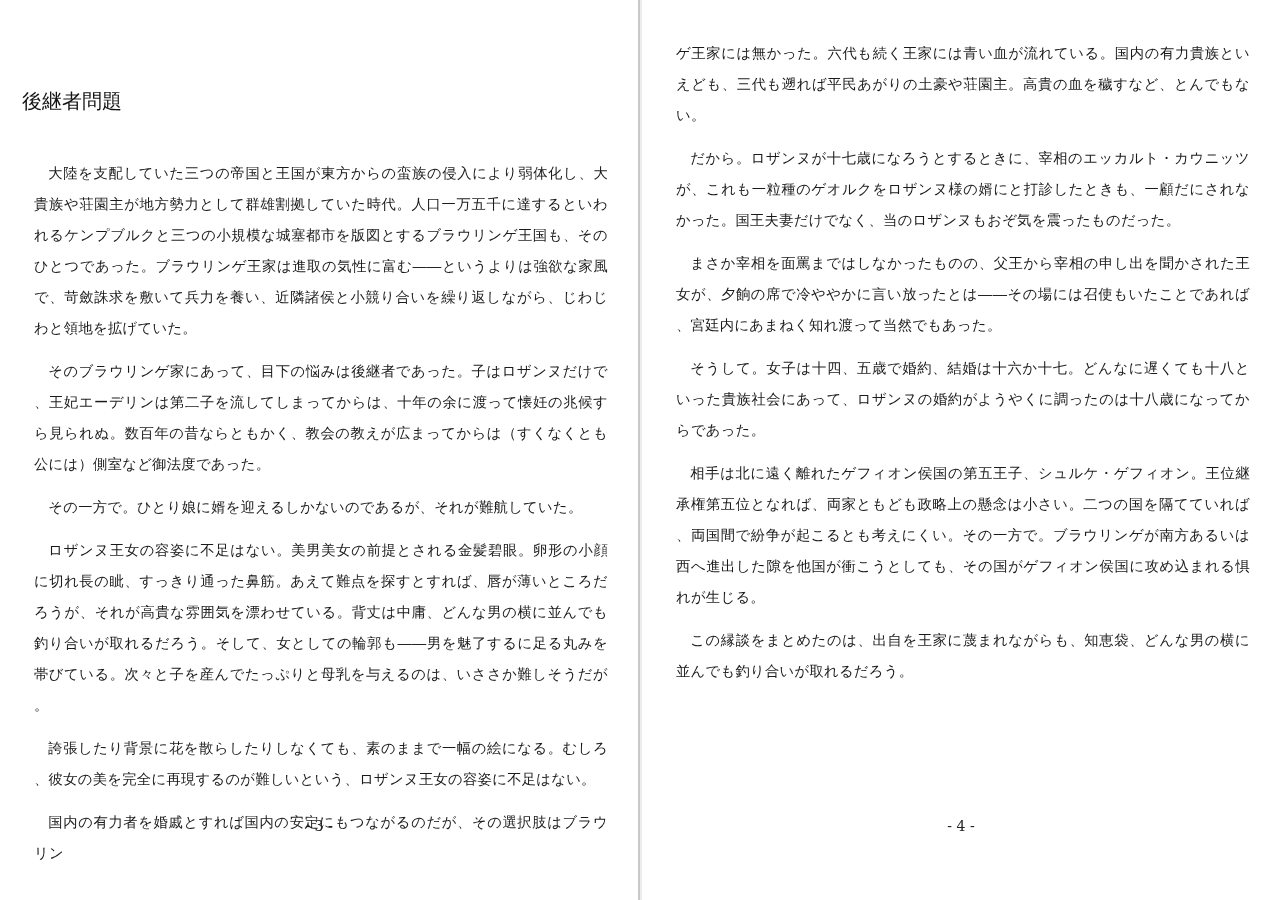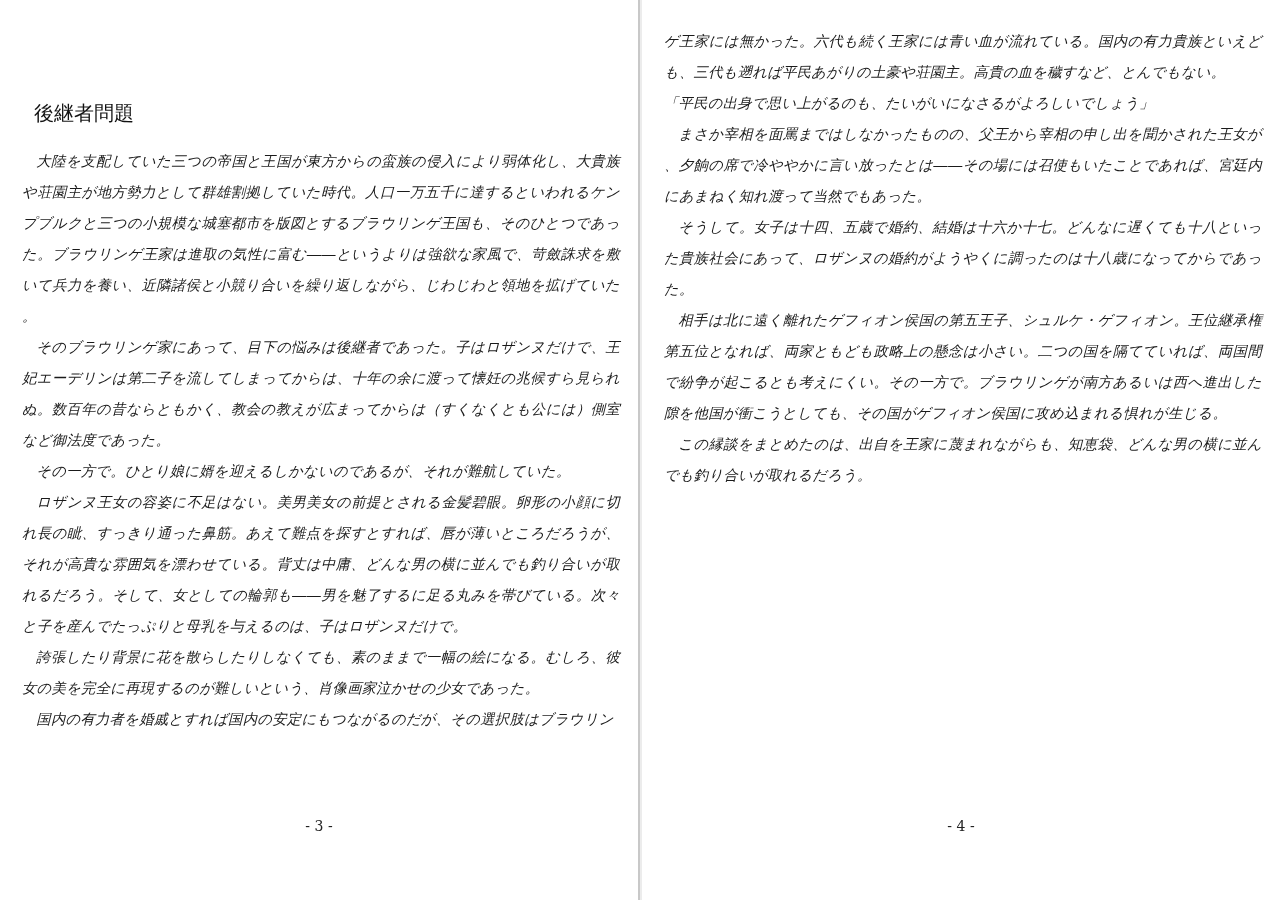--- a/index.html
+++ b/index.html
@@ -49,21 +49,21 @@
       width: 2px;
       height: 900px;
       background: #ececec;
     }
     .chapter-title {
       position: absolute;
       left: 22px;
       top: 88px;
       font-size: 20px;
       font-weight: normal;
-      margin: 12px;
+      margin: 0;
       letter-spacing: 0px;
       color: #111;
     }
     .text-block {
       position: absolute;
       font-size: 14.3px;
       line-height: 31px;
       letter-spacing: 0.3px;
       text-align: justify;
       text-justify: inter-character;
@@ -74,23 +74,22 @@
       left: 22px;
       top: 146px;
       width: 598px;
     }
     .page-right .text-block {
       left: 22px;
       top: 26px;
       width: 598px;
     }
     .para {
-      margin: 0;
+      margin: 12px;
       padding: 0;
-      font-style: italic;
     }
     .para.indent {
       text-indent: 1em;
     }
     .page-number {
       position: absolute;
       top: 818px;
       font-size: 14px;
       color: #222;
       width: 100px;
@@ -103,34 +102,34 @@
 <body>
 
 <div class="spread">
 
   <div class="page page-left">
     <h1 class="chapter-title">後継者問題</h1>
     <div class="text-block">
       <p class="para indent">大陸を支配していた三つの帝国と王国が東方からの蛮族の侵入により弱体化し、大貴族や荘園主が地方勢力として群雄割拠していた時代。人口一万五千に達するといわれるケンプブルクと三つの小規模な城塞都市を版図とするブラウリンゲ王国も、そのひとつであった。ブラウリンゲ王家は進取の気性に富む――というよりは強欲な家風で、苛斂誅求を敷いて兵力を養い、近隣諸侯と小競り合いを繰り返しながら、じわじわと領地を拡げていた。</p>
       <p class="para indent">そのブラウリンゲ家にあって、目下の悩みは後継者であった。子はロザンヌだけで、王妃エーデリンは第二子を流してしまってからは、十年の余に渡って懐妊の兆候すら見られぬ。数百年の昔ならともかく、教会の教えが広まってからは（すくなくとも公には）側室など御法度であった。</p>
       <p class="para indent">その一方で。ひとり娘に婿を迎えるしかないのであるが、それが難航していた。</p>
-      <p class="para indent">ロザンヌ王女の容姿に不足はない。美男美女の前提とされる金髪碧眼。卵形の小顔に切れ長の眦、すっきり通った鼻筋。あえて難点を探すとすれば、唇が薄いところだろうが、それが高貴な雰囲気を漂わせている。背丈は中庸、どんな男の横に並んでも釣り合いが取れるだろう。そして、女としての輪郭も――男を魅了するに足る丸みを帯びている。次々と子を産んでたっぷりと母乳を与えるのは、子はロザンヌだけで。</p>
-      <p class="para indent">誇張したり背景に花を散らしたりしなくても、素のままで一幅の絵になる。むしろ、彼女の美を完全に再現するのが難しいという、肖像画家泣かせの少女であった。</p>
+      <p class="para indent">ロザンヌ王女の容姿に不足はない。美男美女の前提とされる金髪碧眼。卵形の小顔に切れ長の眦、すっきり通った鼻筋。あえて難点を探すとすれば、唇が薄いところだろうが、それが高貴な雰囲気を漂わせている。背丈は中庸、どんな男の横に並んでも釣り合いが取れるだろう。そして、女としての輪郭も――男を魅了するに足る丸みを帯びている。次々と子を産んでたっぷりと母乳を与えるのは、いささか難しそうだが。</p>
+      <p class="para indent">誇張したり背景に花を散らしたりしなくても、素のままで一幅の絵になる。むしろ、彼女の美を完全に再現するのが難しいという、ロザンヌ王女の容姿に不足はない。</p>
       <p class="para indent">国内の有力者を婚戚とすれば国内の安定にもつながるのだが、その選択肢はブラウリン</p>
     </div>
     <div class="page-number">- 3 -</div>
   </div>
 
   <div class="divider"></div>
   <div class="divider-shade"></div>
 
   <div class="page page-right">
     <div class="text-block">
       <p class="para">ゲ王家には無かった。六代も続く王家には青い血が流れている。国内の有力貴族といえども、三代も遡れば平民あがりの土豪や荘園主。高貴の血を穢すなど、とんでもない。</p>
-      <p class="para">「平民の出身で思い上がるのも、たいがいになさるがよろしいでしょう」</p>
+      <p class="para indent">だから。ロザンヌが十七歳になろうとするときに、宰相のエッカルト・カウニッツが、これも一粒種のゲオルクをロザンヌ様の婿にと打診したときも、一顧だにされなかった。国王夫妻だけでなく、当のロザンヌもおぞ気を震ったものだった。</p>
       <p class="para indent">まさか宰相を面罵まではしなかったものの、父王から宰相の申し出を聞かされた王女が、夕餉の席で冷ややかに言い放ったとは――その場には召使もいたことであれば、宮廷内にあまねく知れ渡って当然でもあった。</p>
       <p class="para indent">そうして。女子は十四、五歳で婚約、結婚は十六か十七。どんなに遅くても十八といった貴族社会にあって、ロザンヌの婚約がようやくに調ったのは十八歳になってからであった。</p>
       <p class="para indent">相手は北に遠く離れたゲフィオン侯国の第五王子、シュルケ・ゲフィオン。王位継承権第五位となれば、両家ともども政略上の懸念は小さい。二つの国を隔てていれば、両国間で紛争が起こるとも考えにくい。その一方で。ブラウリンゲが南方あるいは西へ進出した隙を他国が衝こうとしても、その国がゲフィオン侯国に攻め込まれる惧れが生じる。</p>
       <p class="para indent">この縁談をまとめたのは、出自を王家に蔑まれながらも、知恵袋、どんな男の横に並んでも釣り合いが取れるだろう。</p>
     </div>
     <div class="page-number">- 4 -</div>
   </div>
 
 </div>
 

